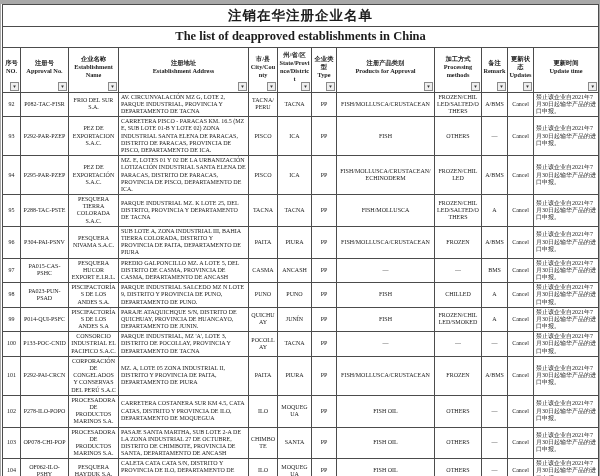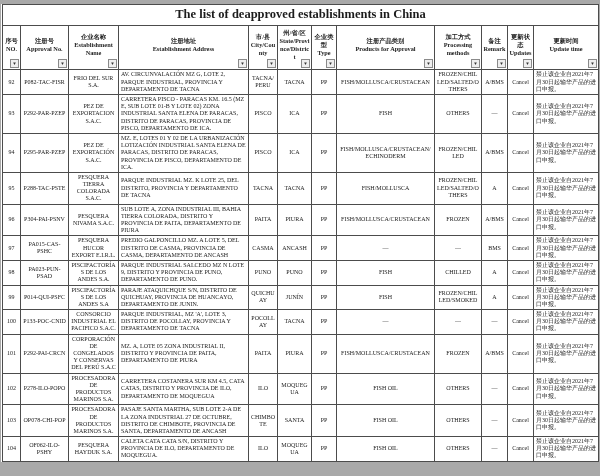--- a/index.html
+++ b/index.html
@@ -74,20 +74,23 @@
         <col style="width:34px">
       <col style="width:25px">
         <col style="width:98px">
         <col style="width:47px">
       <col style="width:26px">
         <col style="width:26px">
         <col style="width:65px">
     </colgroup>
     <thead>
       <tr>
+        <td class="title-cn-cell" colspan="12">注销在华注册企业名单</td>
+      </tr>
+      <tr>
         <td class="title-en-cell" colspan="12">The list of deapproved establishments in China</td>
       </tr>
       <tr>
         <th>
           <span class="cn">序号</span>
           <span class="en">NO.</span>
           <span class="filter">▼</span>
         </th>
         <th>
           <span class="cn">注册号</span>

